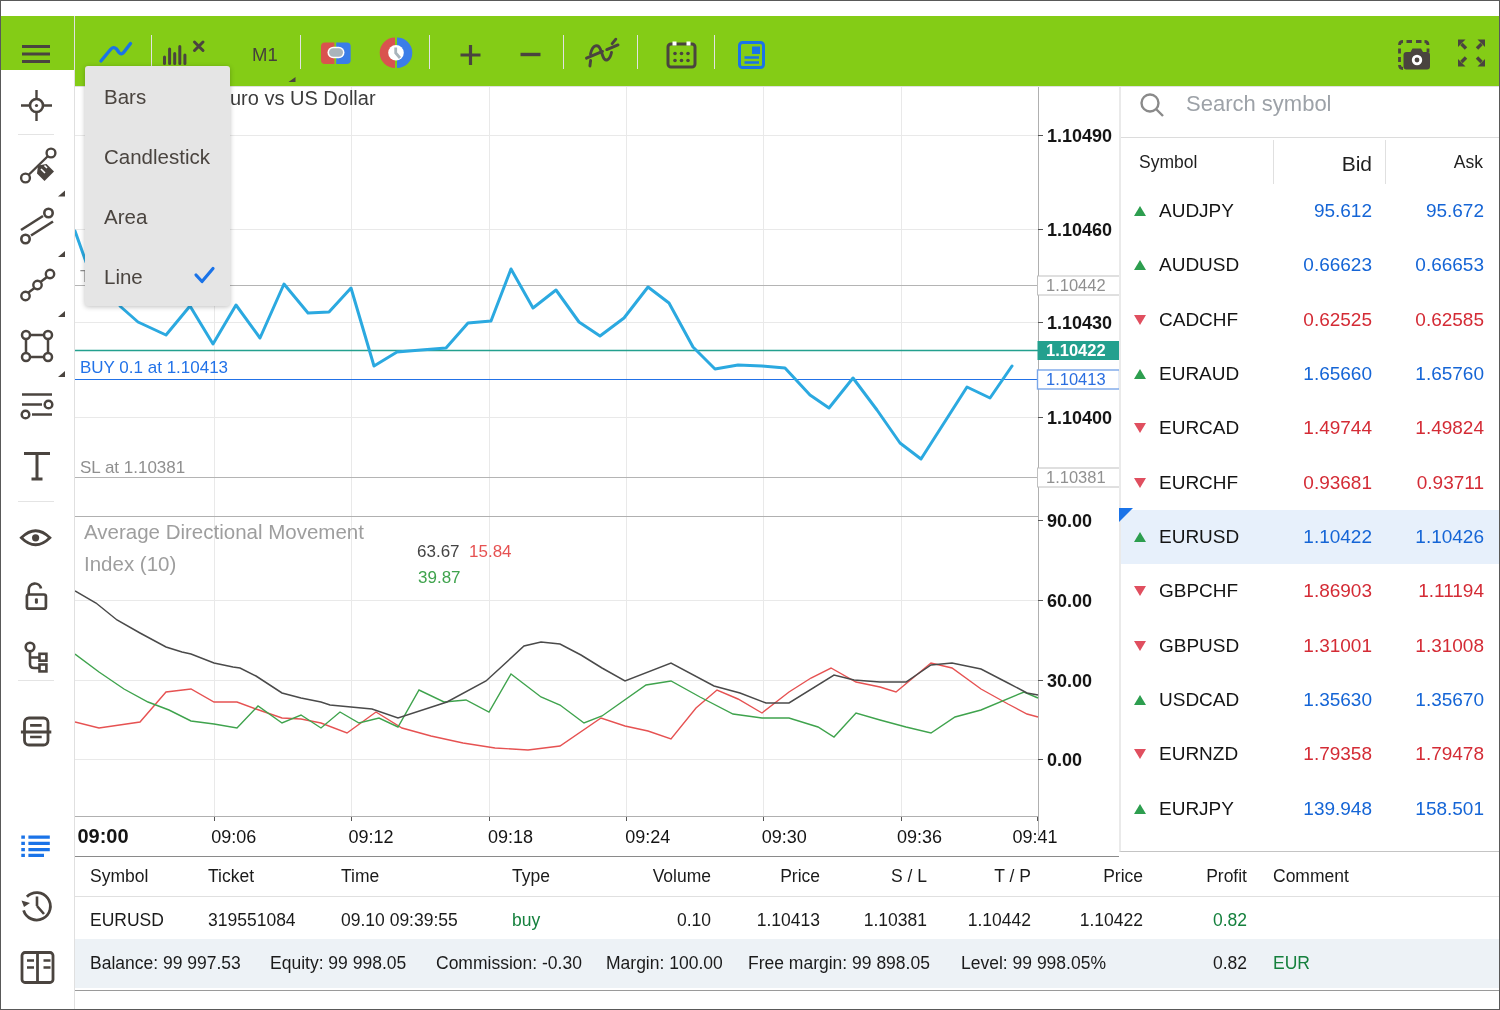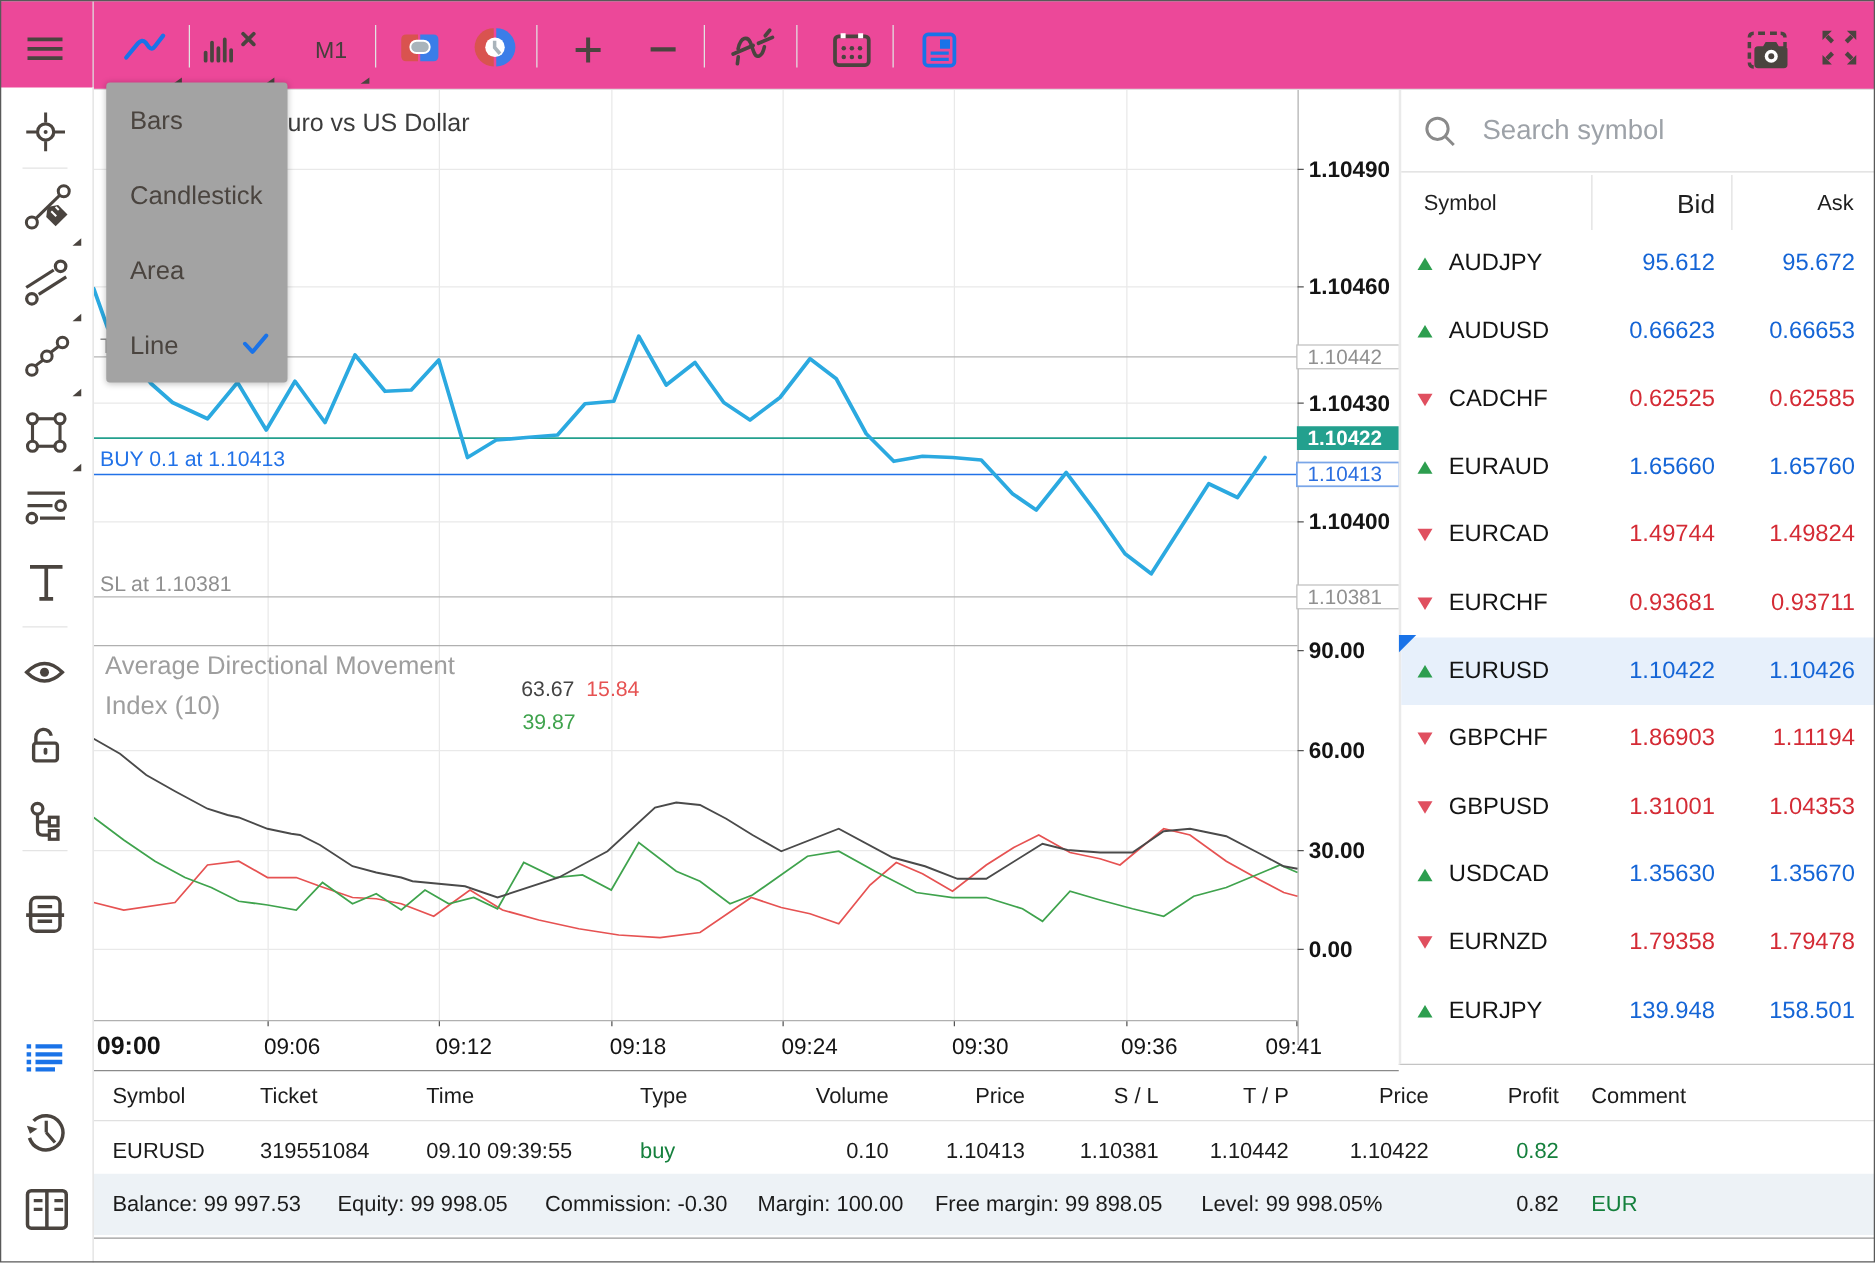--- a/index.html
+++ b/index.html
@@ -1,26 +1,26 @@
 <!DOCTYPE html>
 <html><head>
 <meta charset="utf-8">
 <style>
   html,body{margin:0;padding:0;}
   body{width:1500px;height:1010px;position:relative;background:#fff;
        font-family:"Liberation Sans", sans-serif;overflow:hidden;}
   .abs{position:absolute;}
   #frame{left:0;top:0;width:1498px;height:1008px;border:1px solid #595959;z-index:50;pointer-events:none;}
   
-  #toolbar{left:0;top:1px;width:1500px;height:70px;background:#ec4899;border-bottom:1px solid #e0e0e0;z-index:20;}
+  #toolbar{left:0;top:16px;width:1500px;height:70px;background:#84cc16;border-bottom:1px solid #e0e0e0;z-index:20;}
   .vsep{position:absolute;top:19px;height:34px;width:1px;background:#e2e2e2;}
   #sidebar{left:0;top:70px;width:74px;height:940px;background:#fff;border-right:1px solid #e0e0e0;z-index:20;}
   .hsep{position:absolute;left:18px;width:36px;height:1px;background:#e4e4e4;}
   
-  #menu{left:85px;top:66px;width:145px;height:240px;background:#a3a3a3;border-radius:3px;
+  #menu{left:85px;top:66px;width:145px;height:240px;background:#e5e5e5;border-radius:3px;
         box-shadow:0 1px 5px rgba(0,0,0,0.25);z-index:30;}
   .mi{position:absolute;left:19px;font-size:20.5px;color:#4a443f;}
   
   #mw{left:1119px;top:70px;width:381px;height:782px;background:#fff;border-left:2px solid #eaeaea;
       border-bottom:1px solid #c4c4c4;z-index:5;box-sizing:border-box;}
   .mwrow{position:absolute;left:0;width:379px;height:54px;text-align:right;}
   .sym{position:absolute;left:38px;top:50%;transform:translateY(-50%);font-size:19px;color:#141414;}
   .bid{position:absolute;right:128px;top:50%;transform:translateY(-50%);font-size:19px;}
   .ask{position:absolute;right:16px;top:50%;transform:translateY(-50%);font-size:19px;}
   .up{color:#1565d6;} .dn{color:#d42b35;}
@@ -367,21 +367,21 @@
   <div class="mwrow" style="top:494.3px;">
       <span class="tri tdn"></span>
       <span class="sym">GBPCHF</span>
       <span class="bid dn">1.86903</span>
       <span class="ask dn">1.11194</span>
     </div>
   <div class="mwrow" style="top:548.6px;">
       <span class="tri tdn"></span>
       <span class="sym">GBPUSD</span>
       <span class="bid dn">1.31001</span>
-      <span class="ask dn">1.04353</span>
+      <span class="ask dn">1.31008</span>
     </div>
   <div class="mwrow" style="top:603.0px;">
       <span class="tri tup"></span>
       <span class="sym">USDCAD</span>
       <span class="bid up">1.35630</span>
       <span class="ask up">1.35670</span>
     </div>
   <div class="mwrow" style="top:657.3px;">
       <span class="tri tdn"></span>
       <span class="sym">EURNZD</span>

